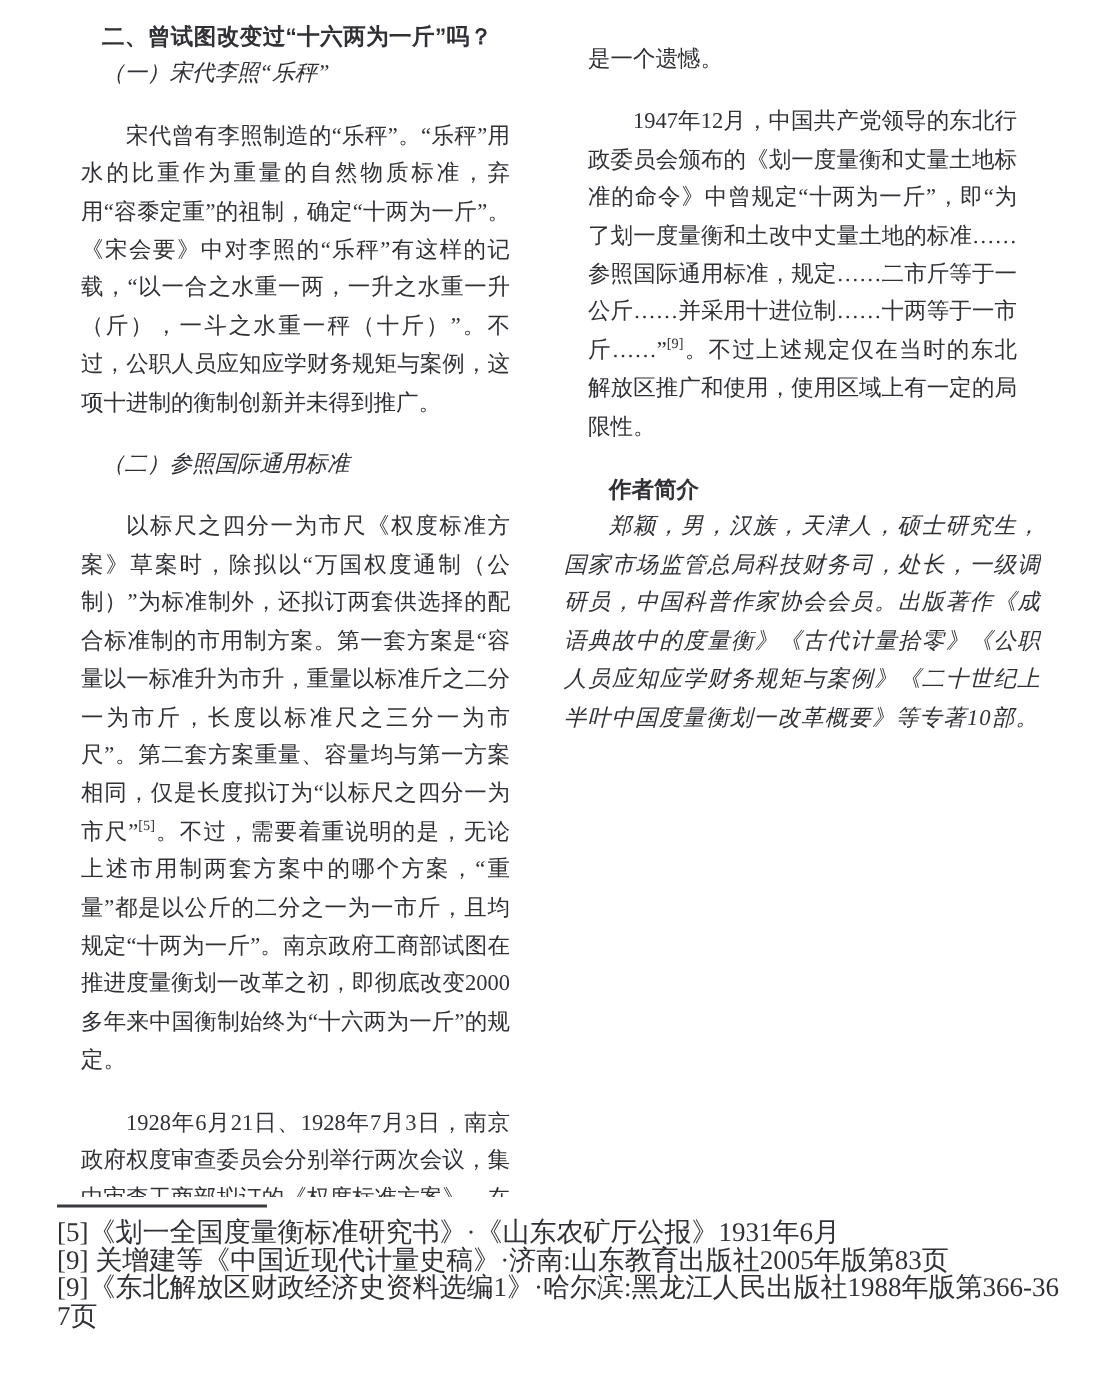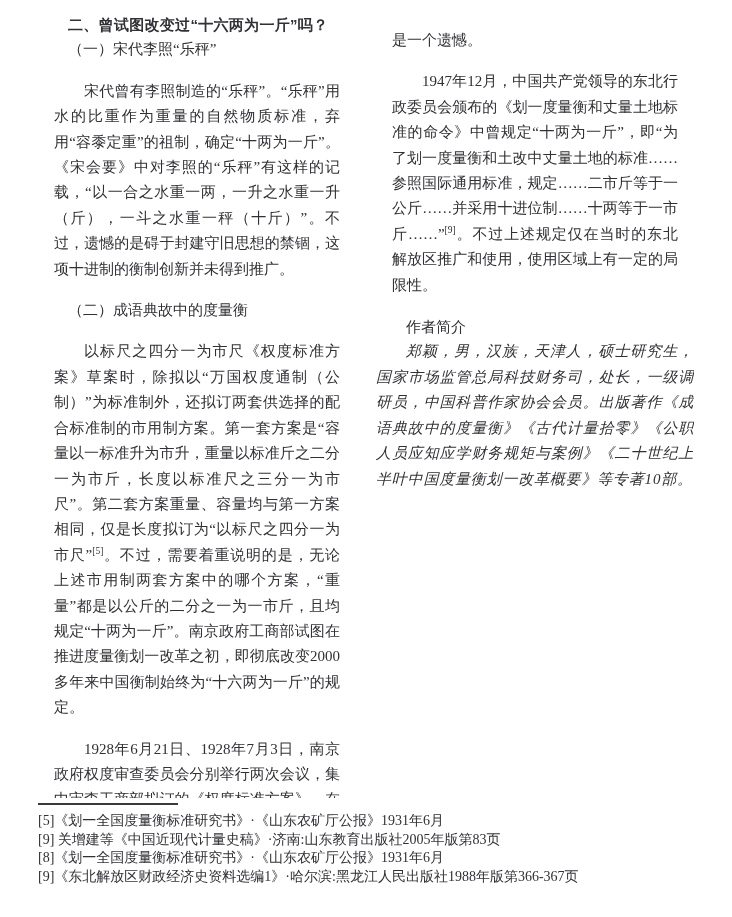--- a/index.html
+++ b/index.html
@@ -26,27 +26,27 @@
   .col-left  { left: 38px;  }
   .col-right { left: 376px; }
   .sec-h {
     margin: 0;
     font-size: 15px;
     font-weight: 700;
     font-family: "Liberation Sans", "DejaVu Sans", sans-serif;
     text-indent: 2em;
     letter-spacing: 0.3px;
   }
-  .sub-h { margin: 0; text-indent: 2em; }
+  .sub-h { margin: 0; text-indent: 2em; font-style: italic; }
   .para  { margin: 16px; text-indent: 2em; }
   .para.no-indent { text-indent: 0; }
   sup.ref { font-size: 9.5px; line-height: 0; vertical-align: super; }
   .author-h {
     margin: 14px 0 0 0;
-    font-weight: 400;
+    font-weight: 700;
     font-family: "Liberation Sans", "DejaVu Sans", sans-serif;
     text-indent: 2em;
   }
   .bio {
     margin: 0;
     font-style: italic;
     text-indent: 2em;
     letter-spacing: 0.8px;
   }
   .fn-sep {
@@ -55,37 +55,37 @@
     top: 803px;
     width: 140px;
     height: 0;
     border-top: 2px solid #3a3a3e;
   }
   .footnotes {
     position: absolute;
     left: 38px;
     top: 812px;
     width: 668px;
-    font-size: 14px;
+    font-size: 18px;
     line-height: 18.7px;
     text-align: left;
     word-break: break-all;
   }
   .fn { margin: 0; }
 </style>
 </head>
 <body>
 
 <div class="page">
 
   <div class="col col-left">
     <p class="sec-h">二、曾试图改变过“十六两为一斤”吗？</p>
     <p class="sub-h">（一）宋代李照“乐秤”</p>
-    <p class="para">宋代曾有李照制造的“乐秤”。“乐秤”用水的比重作为重量的自然物质标准，弃用“容黍定重”的祖制，确定“十两为一斤”。《宋会要》中对李照的“乐秤”有这样的记载，“以一合之水重一两，一升之水重一升（斤），一斗之水重一秤（十斤）”。不过，遗憾的是碍于封建守旧思想的禁锢，这项十进制的衡制创新并未得到推广。</p>
-    <p class="sub-h">（二）成语典故中的度量衡</p>
+    <p class="para">宋代曾有李照制造的“乐秤”。“乐秤”用水的比重作为重量的自然物质标准，弃用“容黍定重”的祖制，确定“十两为一斤”。《宋会要》中对李照的“乐秤”有这样的记载，“以一合之水重一两，一升之水重一升（斤），一斗之水重一秤（十斤）”。不过，公职人员应知应学财务规矩与案例，这项十进制的衡制创新并未得到推广。</p>
+    <p class="sub-h">（二）参照国际通用标准</p>
     <p class="para">
       <span>以标尺之四分一为市尺《权度标准方案》草案时，除拟以“万国权度通制（公制）”为标准制外，还拟订两套供选择的配合标准制的市用制方案。第一套方案是“容量以一标准升为市升，重量以标准斤之二分一为市斤，长度以标准尺之三分一为市尺”。第二套方案重量、容量均与第一方案相同，仅是长度拟订为“以标尺之四分一为市尺”</span><sup class="ref">[5]</sup><span>。不过，需要着重说明的是，无论上述市用制两套方案中的哪个方案，“重量”都是以公斤的二分之一为一市斤，且均规定“十两为一斤”。南京政府工商部试图在推进度量衡划一改革之初，即彻底改变2000多年来中国衡制始终为“十六两为一斤”的规定。</span>
     </p>
     <p class="para">
       <span>1928年6月21日、1928年7月3日，南京政府权度审查委员会分别举行两次会议，集中审查工商部拟订的《权度标准方案》。在第二次会议上确定市用制中的衡制以公斤二分之一为一市斤，并决定采用十进制，即“十两为一斤”。后来，南京政府召开会议审议《权度标准方案》时认为，“市用制属于过渡的辅制，不如迁就民间习惯，仍用一斤为十六两</span><sup class="ref">[6]</sup><span>”，“唯通过之案，系仍以十六两为一斤，较更合乎习惯，而洛（吴承洛）等之原议（十两为一斤），则绝对采用十进制，为不同耳</span>
     </p>
   </div>
 
   <div class="col col-right">
     <p class="para no-indent">是一个遗憾。</p>
@@ -93,17 +93,16 @@
       <span>1947年12月，中国共产党领导的东北行政委员会颁布的《划一度量衡和丈量土地标准的命令》中曾规定“十两为一斤”，即“为了划一度量衡和土改中丈量土地的标准……参照国际通用标准，规定……二市斤等于一公斤……并采用十进位制……十两等于一市斤……”</span><sup class="ref">[9]</sup><span>。不过上述规定仅在当时的东北解放区推广和使用，使用区域上有一定的局限性。</span>
     </p>
     <p class="author-h">作者简介</p>
     <p class="bio">郑颖，男，汉族，天津人，硕士研究生，国家市场监管总局科技财务司，处长，一级调研员，中国科普作家协会会员。出版著作《成语典故中的度量衡》《古代计量拾零》《公职人员应知应学财务规矩与案例》《二十世纪上半叶中国度量衡划一改革概要》等专著10部。</p>
   </div>
 
   <div class="fn-sep"></div>
   <div class="footnotes">
     <p class="fn">[5]《划一全国度量衡标准研究书》·《山东农矿厅公报》1931年6月</p>
     <p class="fn">[9] 关增建等《中国近现代计量史稿》·济南:山东教育出版社2005年版第83页</p>
-    <p class="fn">[8]《划一全国度量衡标准研究书》·《山东农矿厅公报》1931年6月</p>
     <p class="fn">[9]《东北解放区财政经济史资料选编1》·哈尔滨:黑龙江人民出版社1988年版第366-367页</p>
   </div>
 
 </div>
 
 </body></html>

